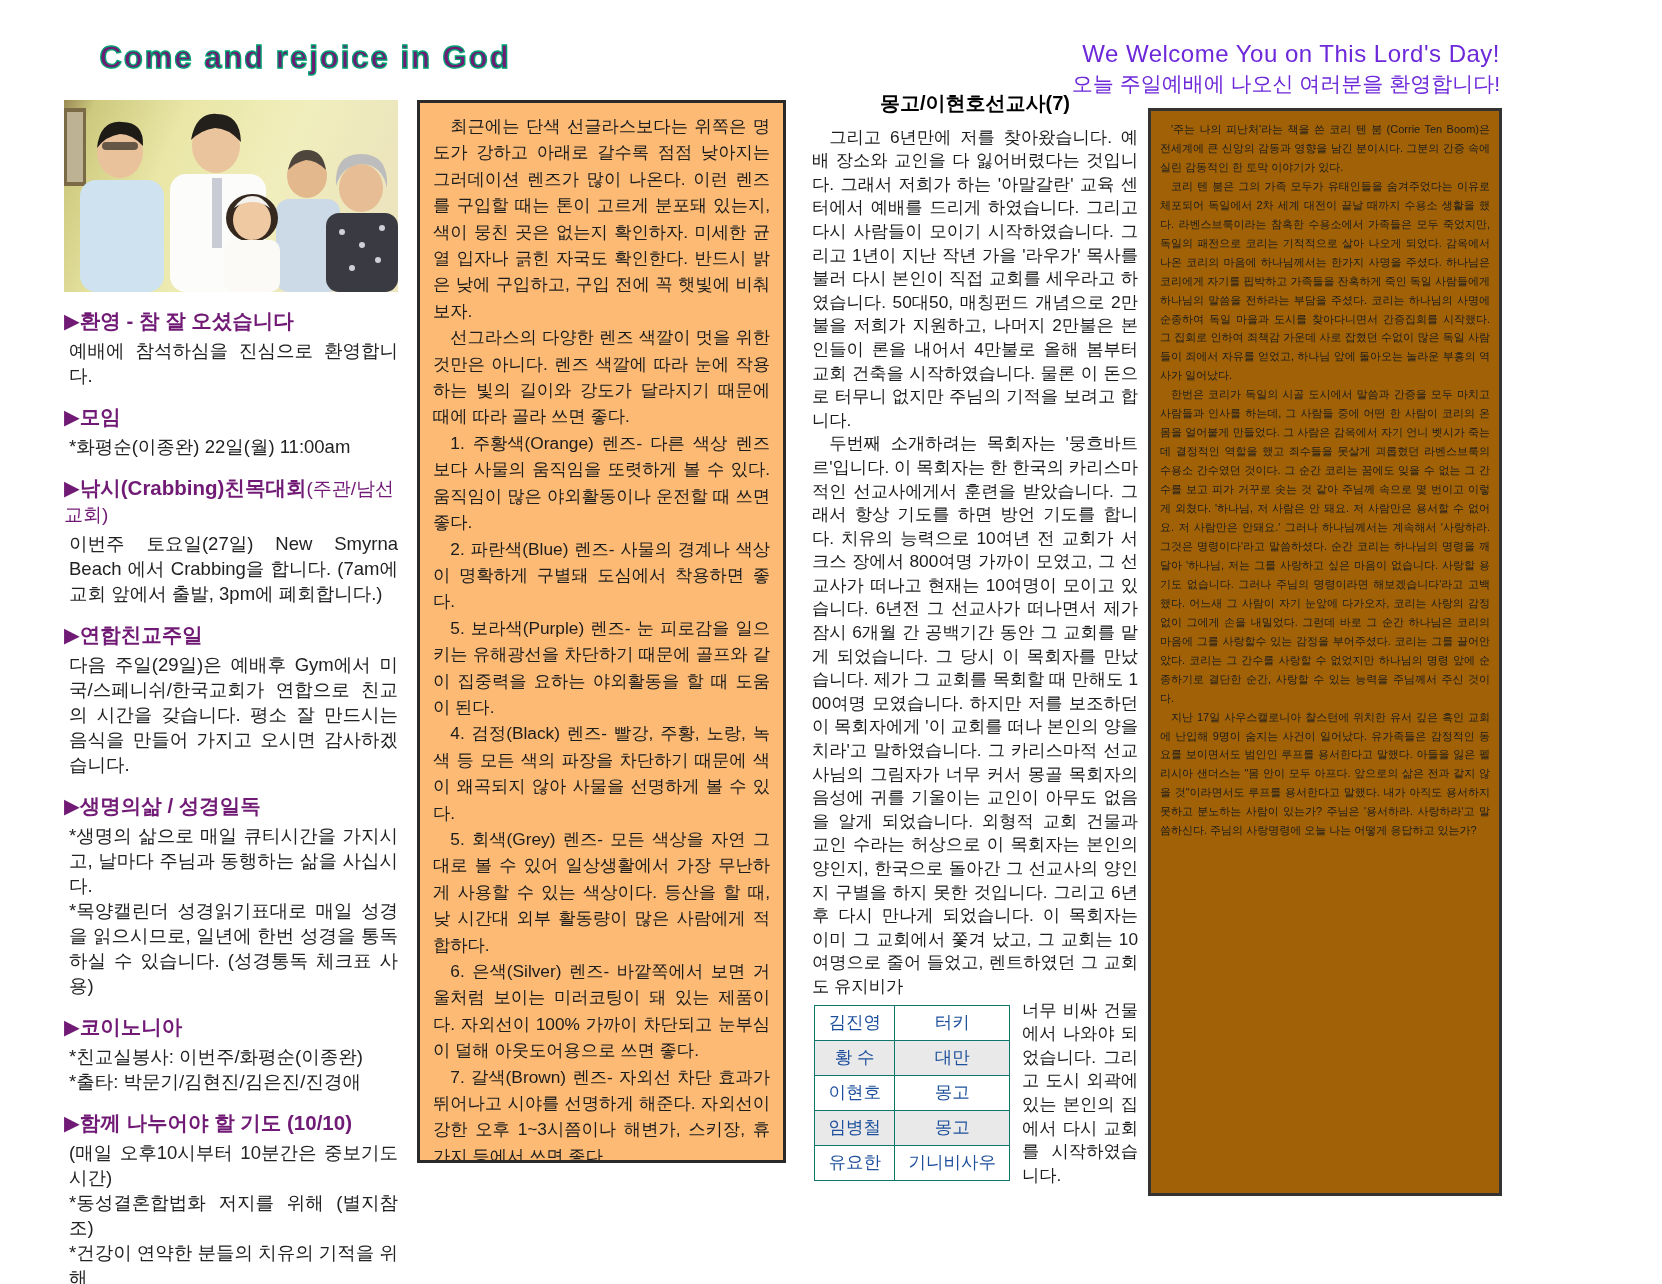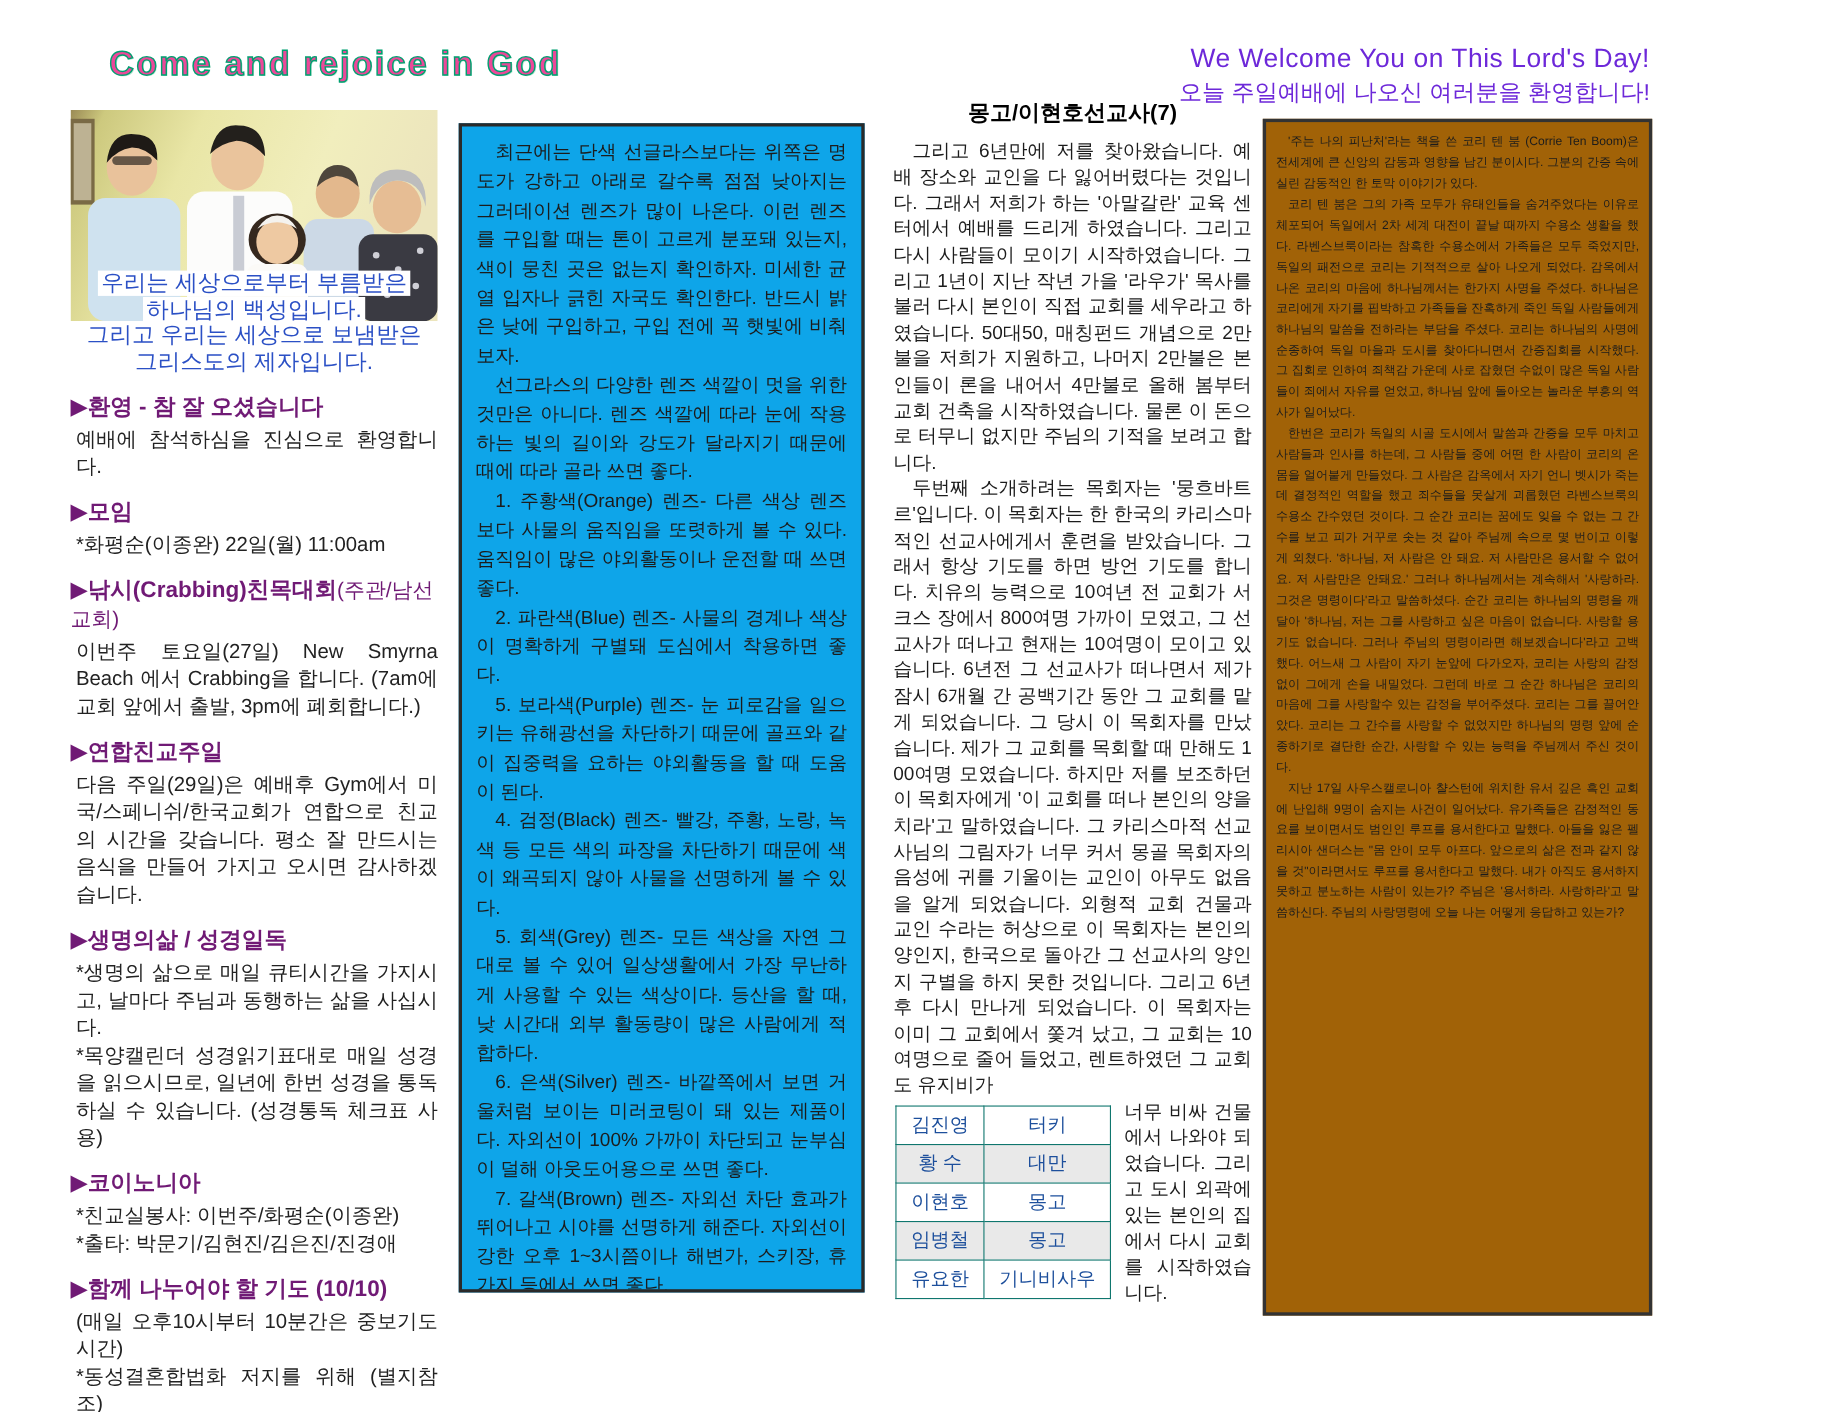--- a/index.html
+++ b/index.html
@@ -6,21 +6,21 @@
   .page {
     position:relative; width:1662px; height:1284px; background:#ffffff;
     font-family:"Liberation Sans","DejaVu Sans",sans-serif; color:#1c1c1c;
     overflow:hidden;
   }
 
   
   .banner-left {
     position:absolute; left:70px; top:40px; width:470px; text-align:center;
     font-size:31px; font-weight:bold; letter-spacing:2px;
-    color:#ec4899; -webkit-text-stroke:1.3px #00a070;
+    color:#701a75; -webkit-text-stroke:1.3px #00a070;
     text-shadow:1px 1px 0 #bfe8d6;
   }
   .banner-right {
     position:absolute; right:162px; top:40px; text-align:right; color:#6d28d9;
   }
   .banner-right .en { font-size:24px; letter-spacing:0.5px; }
   .banner-right .ko { font-size:21px; margin-top:2px; }
 
   
   .col1 { position:absolute; left:64px; top:100px; width:334px; }
@@ -30,22 +30,22 @@
     color:#2b50c5; font-size:20.5px; line-height:23.5px; }
   .caption .cline span { background:#ffffff; padding:0 3px; }
   .sec { margin-top:15px; }
   .sec-title { font-size:20.5px; font-weight:bold; color:#701a75; }
   .sec-title .suffix { font-weight:normal; font-size:19px; }
   .sec-body { font-size:18.5px; line-height:25px; text-align:justify;
     white-space:pre-wrap; margin-top:3px; padding-left:5px; color:#222; }
 
   
   .box2 {
-    position:absolute; left:417px; top:112px; width:369px; height:1063px;
-    box-sizing:border-box; background:#0ea5e9; border:3px solid #2a2a2a;
+    position:absolute; left:417px; top:100px; width:369px; height:1063px;
+    box-sizing:border-box; background:#fdba74; border:3px solid #2a2a2a;
     padding:10px 13px; font-size:17.3px; line-height:26.4px;
     text-align:justify; word-break:break-all; overflow:hidden;
   }
   .box2 p { margin:0; text-indent:1em; }
 
   
   .col3 {
     position:absolute; left:812px; top:92px; width:326px;
     font-size:17.3px; line-height:23.6px; text-align:justify;
     word-break:break-all;
@@ -119,26 +119,20 @@
         <circle cx="318" cy="128" r="3" fill="#cfcfd6"></circle>
           <circle cx="288" cy="168" r="3" fill="#cfcfd6"></circle>
         <circle cx="314" cy="160" r="3" fill="#cfcfd6"></circle>
 
         <ellipse cx="188" cy="118" rx="26" ry="24" fill="#35281e"></ellipse>
         <ellipse cx="188" cy="120" rx="19" ry="20" fill="#eec9a2"></ellipse>
         <path d="M170 108 Q178 96 188 96 Q199 96 206 108 Q197 102 188 102 Q178 102 170 108 Z" fill="#f4f2ee"></path>
         <rect x="160" y="140" width="56" height="52" rx="10" fill="#fbfaf7"></rect>
       </svg>
     </div>
-    <div class="caption">
-      <div class="cline"><span>우리는 세상으로부터 부름받은</span></div>
-      <div class="cline"><span>하나님의 백성입니다.</span></div>
-      <div class="cline"><span>그리고 우리는 세상으로 보냄받은</span></div>
-      <div class="cline"><span>그리스도의 제자입니다.</span></div>
-    </div>
 
     <div class="sec">
       <div class="sec-title"><span>▶환영 - 참 잘 오셨습니다</span></div>
       <div class="sec-body">예배에 참석하심을 진심으로 환영합니다.</div>
     </div>
     <div class="sec">
       <div class="sec-title"><span>▶모임</span></div>
       <div class="sec-body">*화평순(이종완) 22일(월) 11:00am</div>
     </div>
     <div class="sec">

